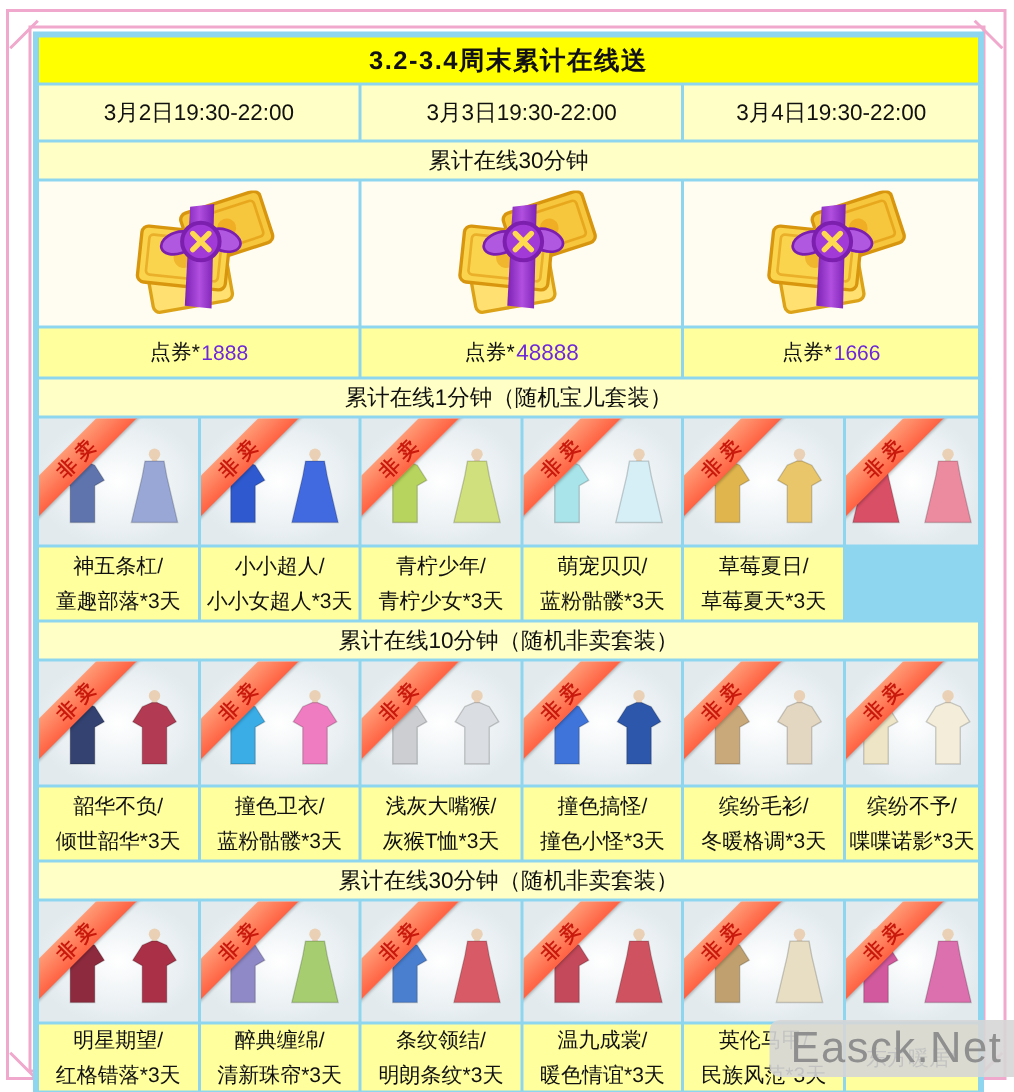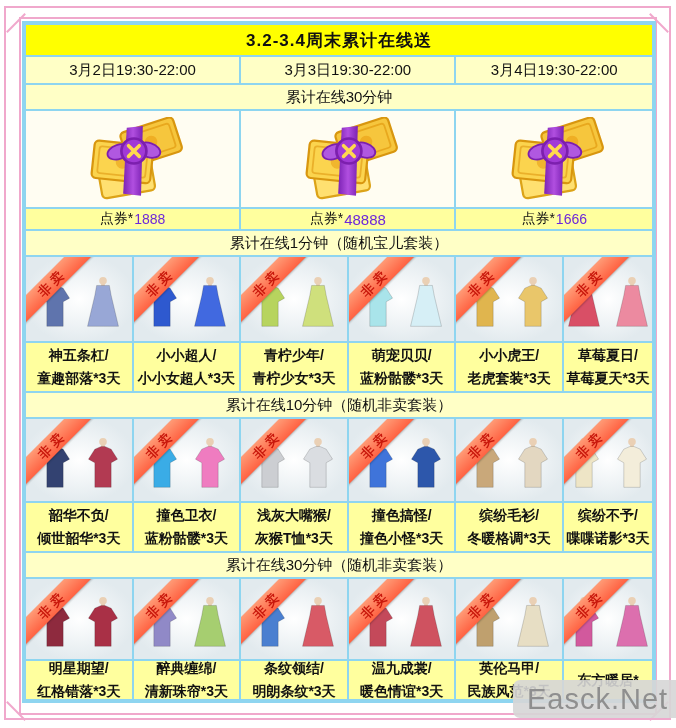--- a/index.html
+++ b/index.html
@@ -19,33 +19,33 @@
   .diag.br { right:4px; bottom:16px; transform:rotate(-45deg); }
 
   
   .grid { position:absolute; left:22px; top:21px; width:634px;
     display:grid; grid-template-columns:repeat(5,1fr);
     background:#8ed5f0; padding:4px; gap:2px; }
   .cell { display:flex; align-items:center; justify-content:center; text-align:center;
     color:#111; overflow:hidden; position:relative; }
   .sp6 { grid-column:span 6; }
   .sp2 { grid-column:span 2; }
-  .h30{height:30px} .h26{height:26px} .h24{height:24px} .h96{height:96px}
-  .h28{height:20px} .h84{height:84px} .h82{height:82px} .h80{height:80px}
-  .h48{height:48px} .h44{height:38px}
+  .h30{height:30px} .h26{height:36px} .h24{height:24px} .h96{height:96px}
+  .h28{height:32px} .h84{height:84px} .h82{height:82px} .h80{height:80px}
+  .h48{height:48px} .h44{height:44px}
 
   .c-title { background:#ffff00; font-weight:bold; font-size:17px; letter-spacing:1px; }
   .c-date  { background:#ffffc6; font-size:15px; }
   .c-sec   { background:#ffffc6; font-weight:normal; font-size:15px; }
   .c-money { background:#fffdf2; }
   .c-reward{ background:#ffff9e; font-size:14px; }
   .c-reward .val { color:#6d28d9; margin-left:1px; }
   .c-reward .val.bold-big { font-weight:normal; font-size:15px; }
   .c-item  { background:radial-gradient(ellipse at center,#ffffff 0%,#e2eaee 75%); }
-  .c-label { background:#ffff9e; font-size:14px; flex-direction:column; line-height:23px;font-weight:bold; }
+  .c-label { background:#ffff9e; font-size:14px; flex-direction:column; line-height:23px; }
 
   .outfits { display:flex; gap:8px; align-items:flex-end; justify-content:center; margin-top:10px; }
 
   
   .ribbon { position:absolute; top:16px; left:-34px; width:120px; height:19px;
     background:linear-gradient(180deg,#ff9b76,#ff6242);
     transform:rotate(-45deg); display:flex; align-items:center; justify-content:center;
     color:#c9180c; font-weight:bold; font-size:13px; letter-spacing:4px;
     box-shadow:0 1px 2px rgba(0,0,0,.25); z-index:3; }
 
@@ -277,24 +277,20 @@
       </div>
       <div class="cell c-label h48">
         <div>青柠少年/</div>
         <div>青柠少女*3天</div>
       </div>
       <div class="cell c-label h48">
         <div>萌宠贝贝/</div>
         <div>蓝粉骷髅*3天</div>
       </div>
       <div class="cell c-label h48">
-        <div>小小虎王/</div>
-        <div>老虎套装*3天</div>
-      </div>
-      <div class="cell c-label h48">
         <div>草莓夏日/</div>
         <div>草莓夏天*3天</div>
       </div>
       <div class="cell c-sec sp6 h24">累计在线10分钟（随机非卖套装）</div>
       <div class="cell c-item h82">
         <div class="ribbon">
           <span>非卖</span>
         </div>
         <div class="outfits">
           <svg viewBox="0 0 44 62" width="40" height="57">

